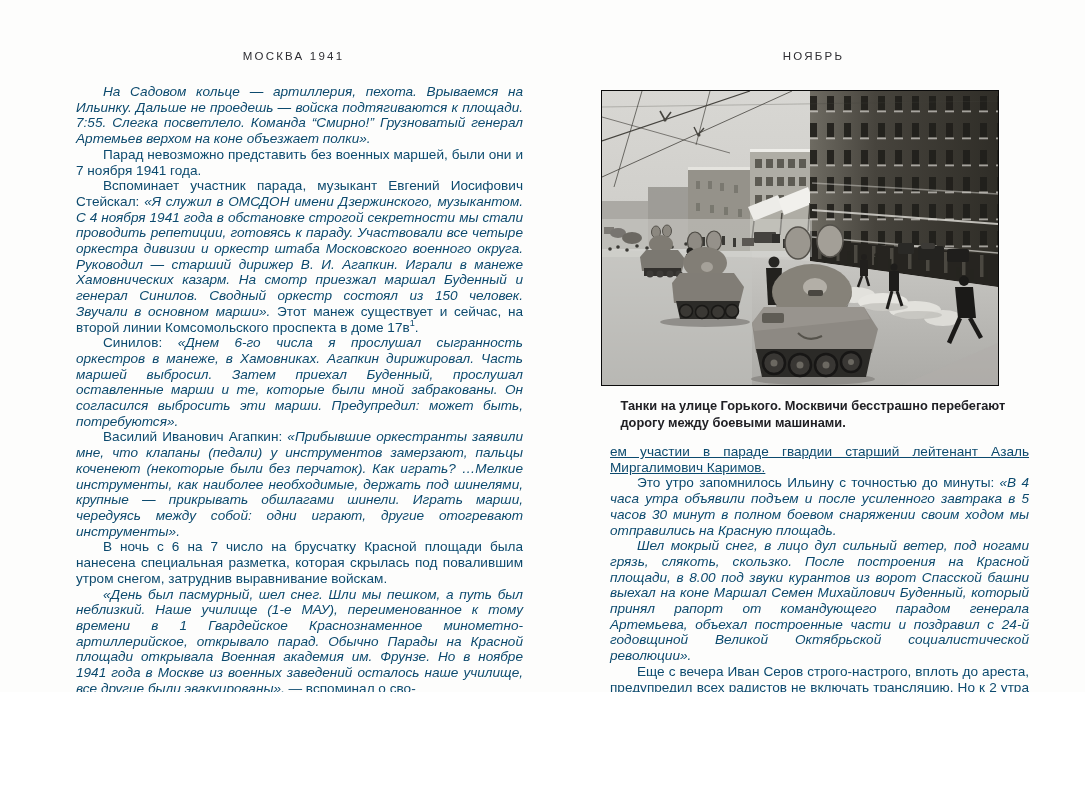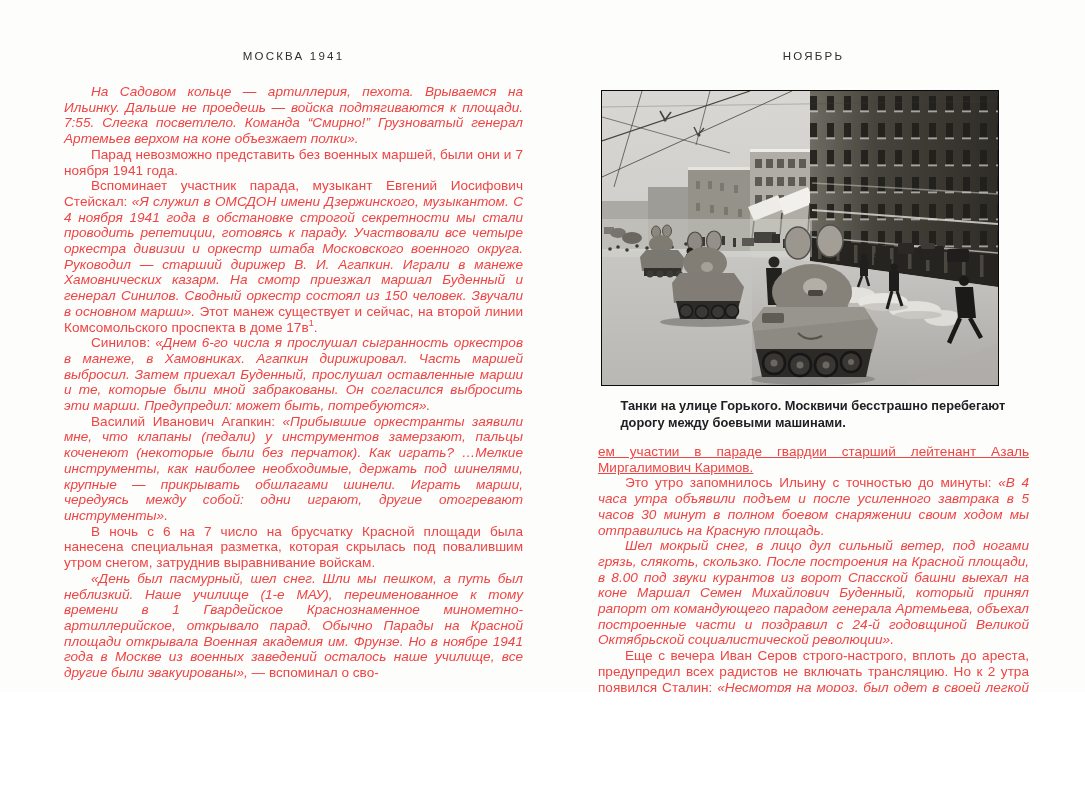--- a/index.html
+++ b/index.html
@@ -8,21 +8,21 @@
     position:relative; width:1085px; height:692px; background:#fdfdfc; overflow:hidden;
     color:#222226;
   }
   .page-col { position:absolute; top:46px; }
   .col-left  { left:64px;  width:459px; }
   .col-right { left:598px; width:431px; }
   .running-head {
     text-align:center; font-size:11.5px; letter-spacing:2.2px; color:#2e2e33;
     font-weight:normal; margin:0 0 0 0; padding:4px 0 0 0;
   }
-  .body-text { margin-top:22px; font-size:13.6px; line-height:15.7px; color:#ef4444; }
+  .body-text { margin-top:22px; font-size:13.6px; line-height:15.7px; color:#0c4a6e;margin-left:12px; }
   .para { margin:0; text-indent:27px; text-align:justify; }
   .para.cont { text-indent:0;text-decoration:underline; }
   .it { font-style:italic; }
   sup { font-size:9px; line-height:0; vertical-align:super; }
   .footnote { margin-top:16px; }
   .fn-rule { width:100px; height:0; border-top:1px solid #1c1c1e; margin:0 0 7px 0; }
   .fn-text { margin:0; font-size:11.8px; line-height:14.6px; text-indent:22px; text-align:justify; color:#26262a; }
   .fn-text sup { margin-right:3px; }
   .pagenum {
     position:absolute; top:711px; text-align:center; font-size:13.5px; color:#15803d;

